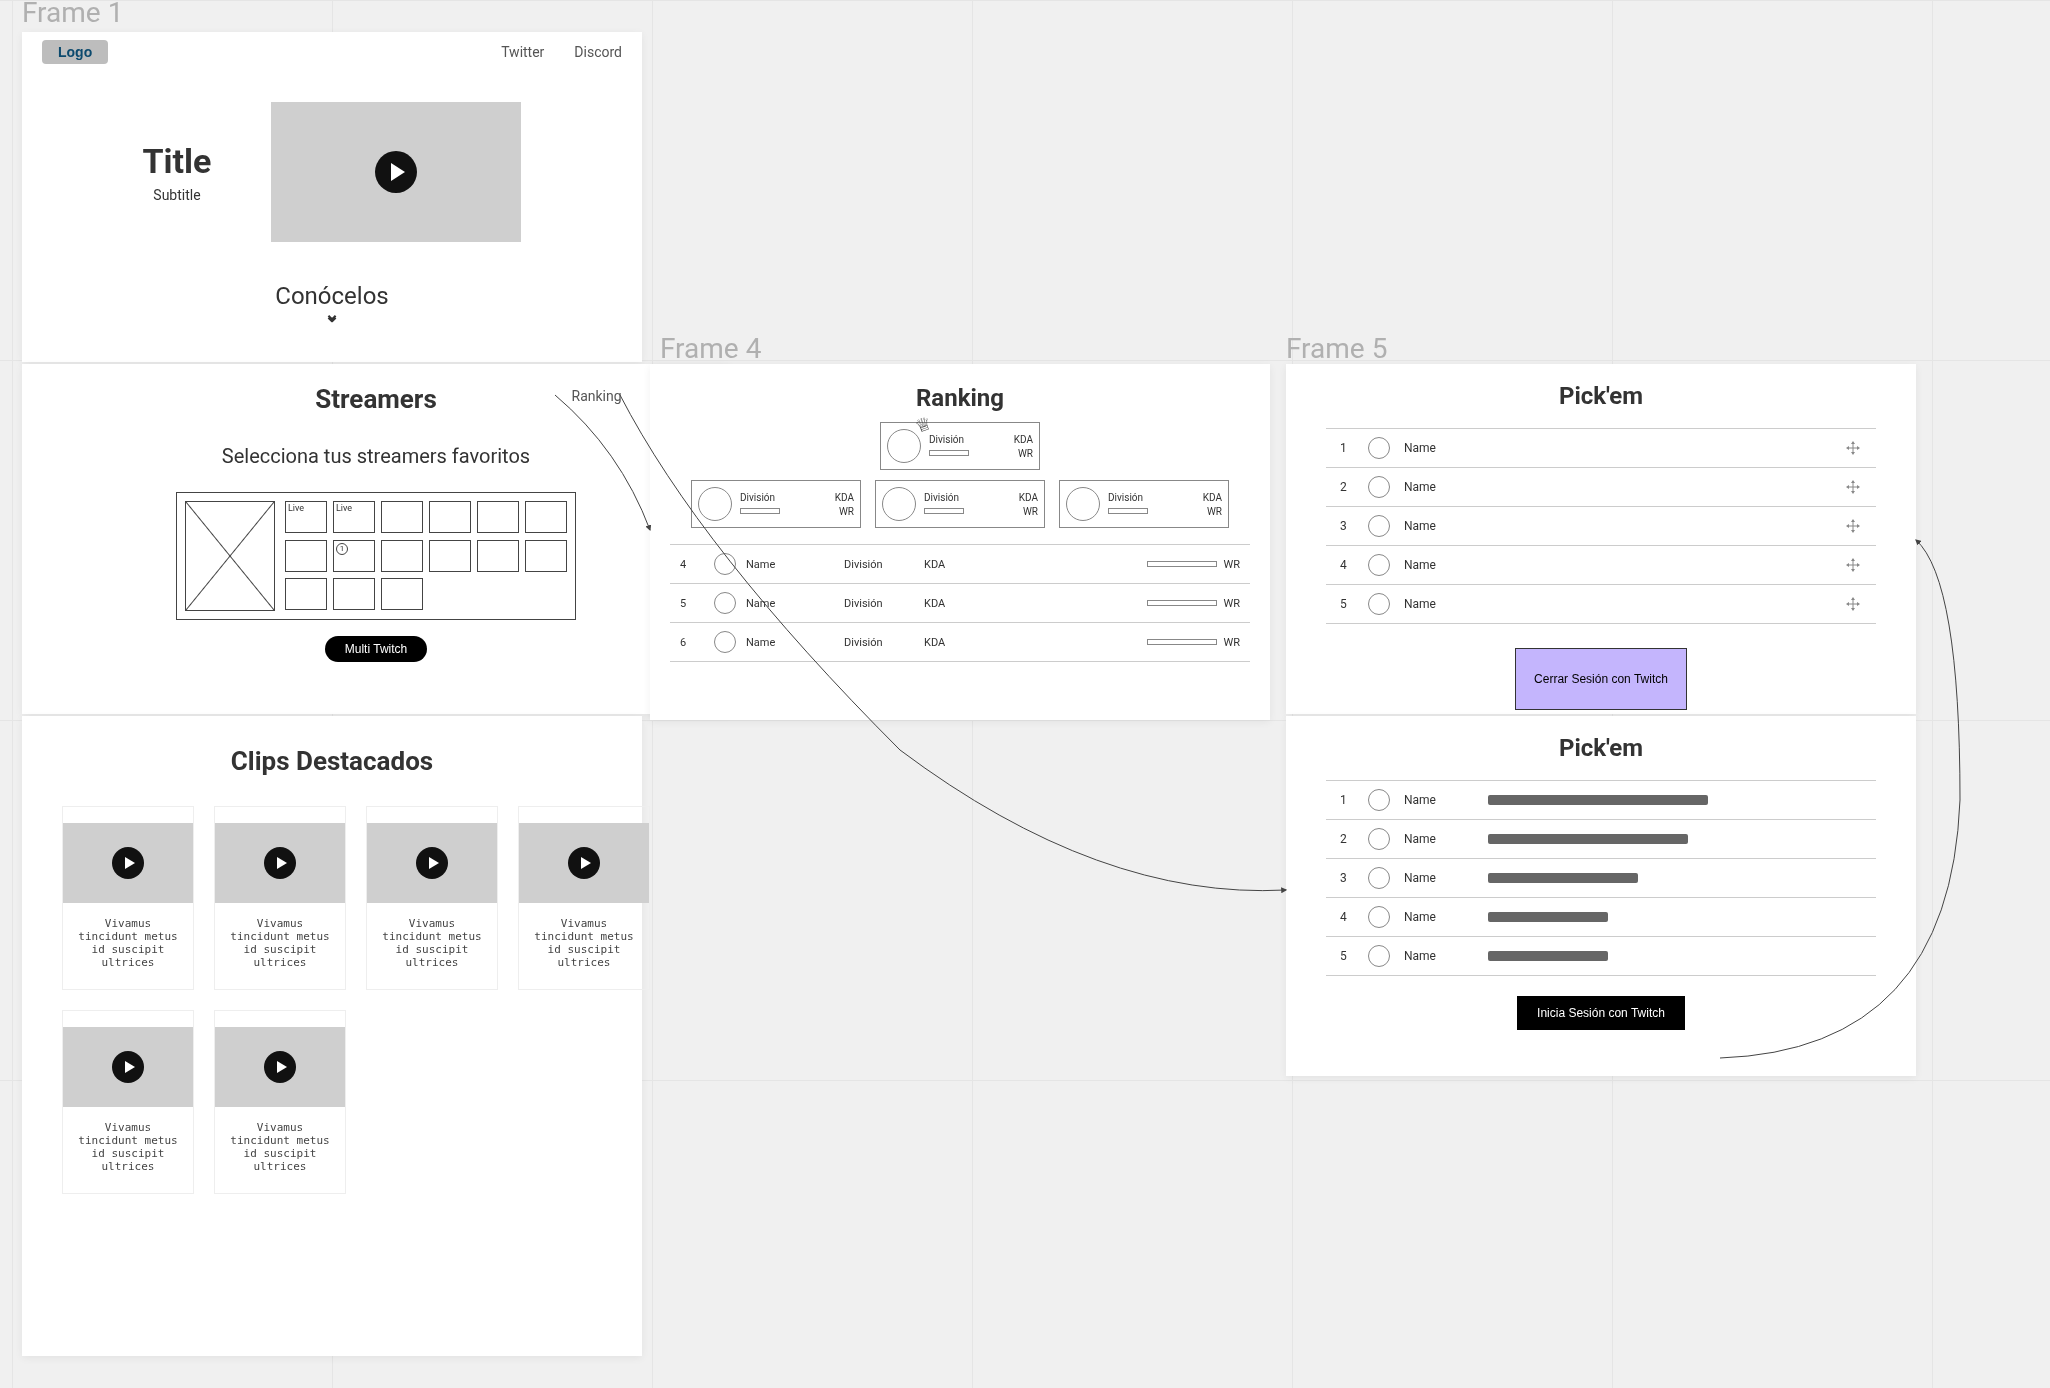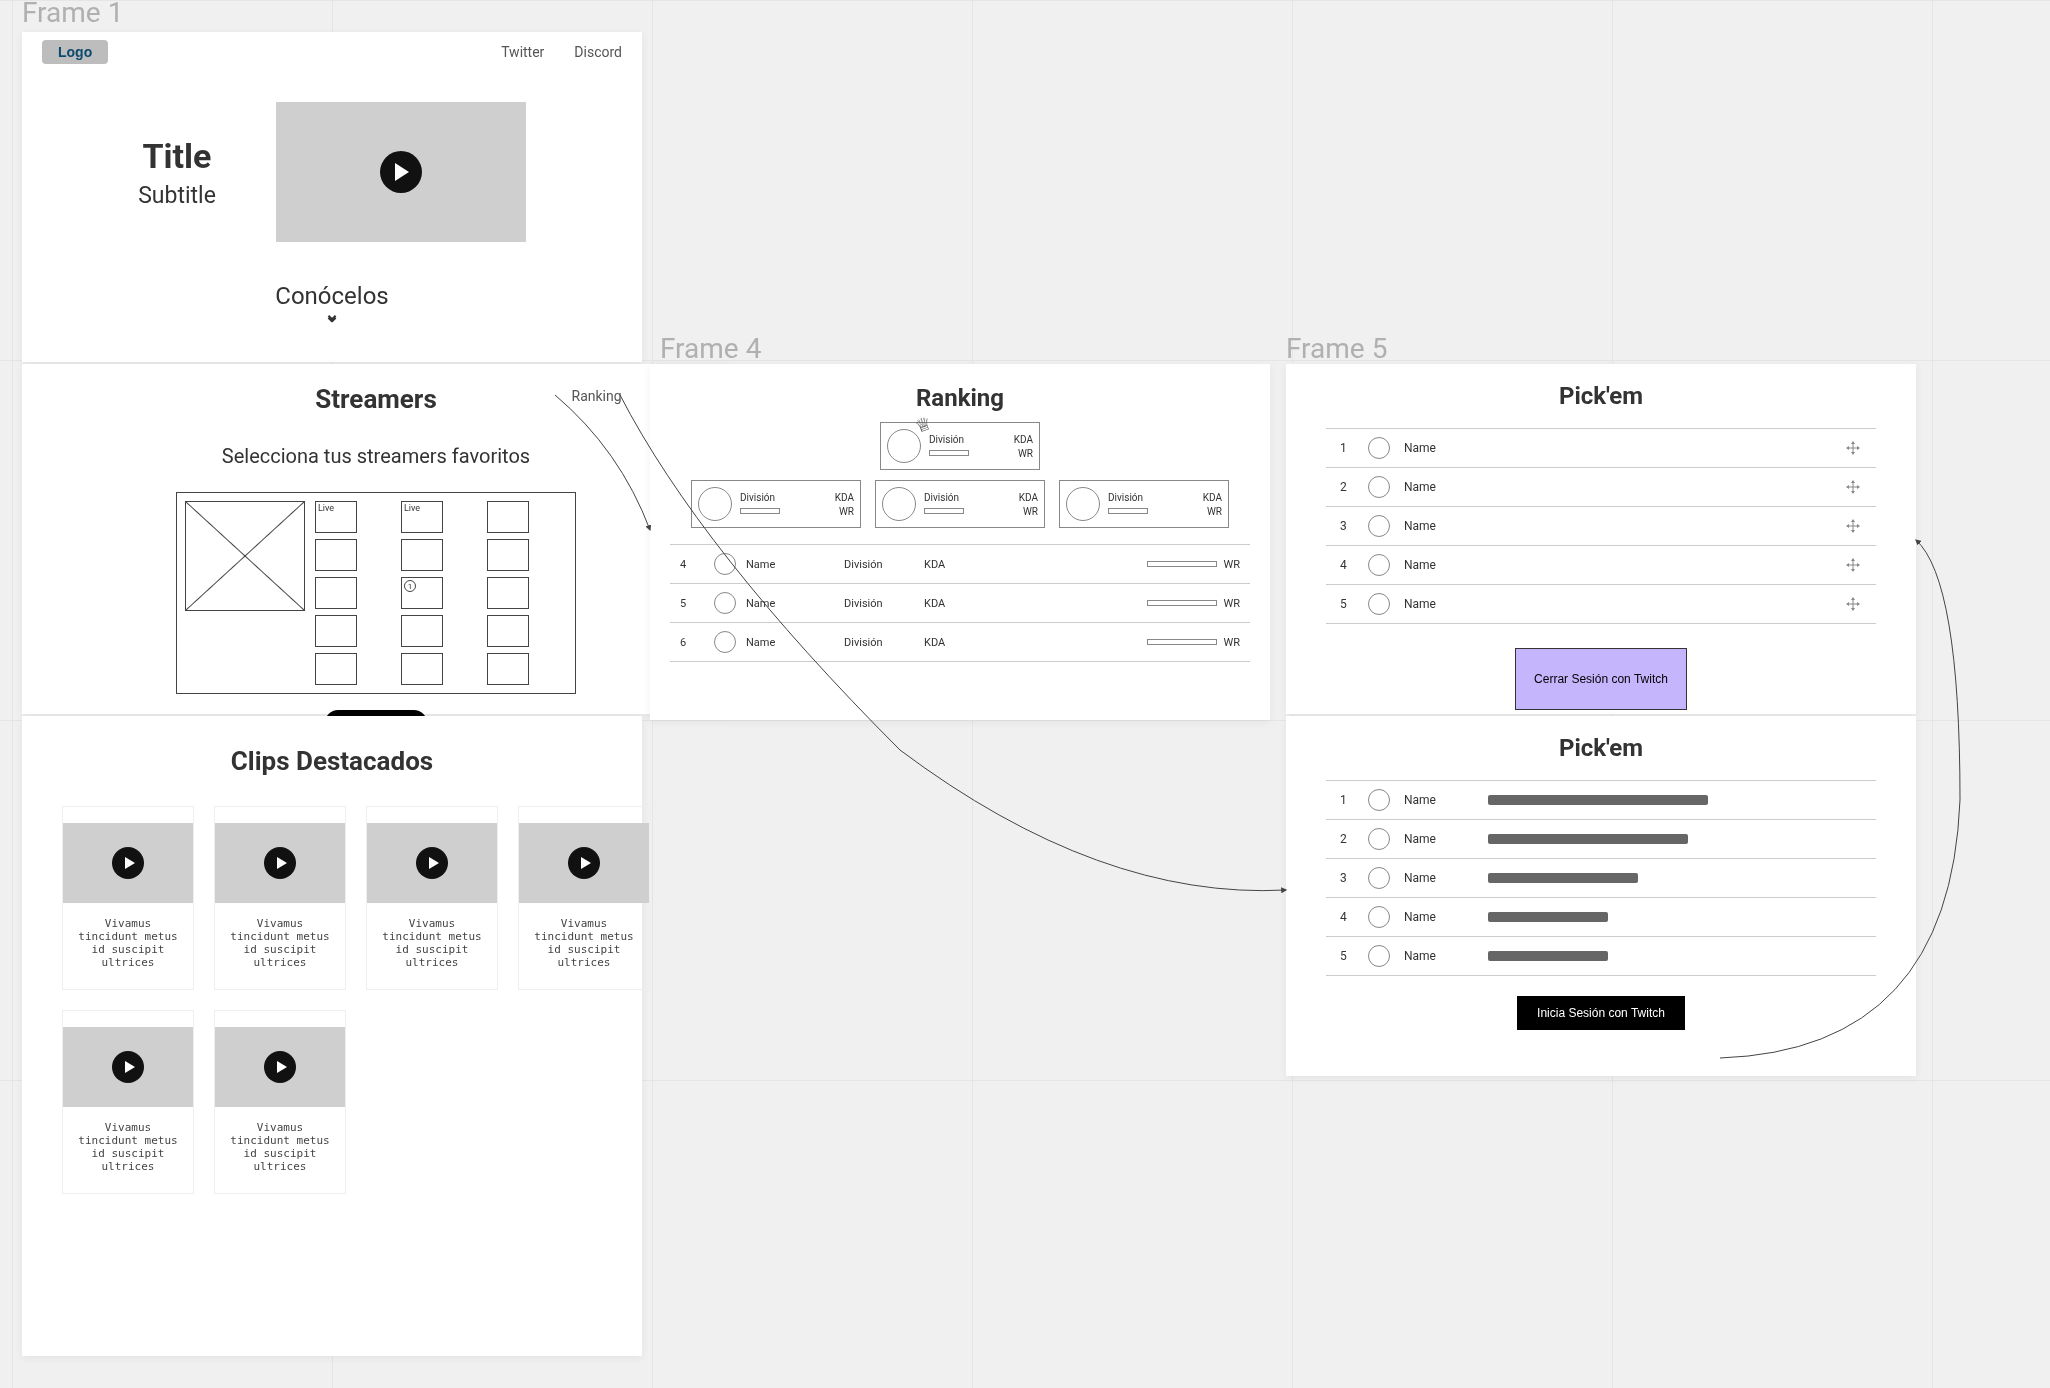--- a/index.html
+++ b/index.html
@@ -38,21 +38,21 @@
     font-size: 14px;
     padding: 4px 16px;
     border-radius: 4px;
     border: none;
     font-weight: 600;
   }
   .f1-links { display: flex; gap: 30px; font-size: 14px; color: #555; }
   .f1-body { display: flex; justify-content: center; align-items: center; gap: 60px; padding: 30px 40px 20px; }
   .f1-text { text-align: center; }
   .f1-title { font-size: 34px; font-weight: 700; margin-bottom: 6px; }
-  .f1-subtitle { font-size: 23px; font-weight: 400; }
+  .f1-subtitle { font-size: 14px; font-weight: 400; }
   .video-ph {
     width: 250px; height: 140px;
     background: #cfcfcf;
     display: flex; align-items: center; justify-content: center;
   }
   .play-circle {
     width: 42px; height: 42px; border-radius: 50%;
     background: #111;
     display: flex; align-items: center; justify-content: center;
   }
@@ -84,21 +84,21 @@
   }
   .big-thumb {
     width: 120px; height: 110px;
     border: 1px solid #444;
     background:
       linear-gradient(to top right, transparent calc(50% - 1px), #444, transparent calc(50% + 1px)),
       linear-gradient(to bottom right, transparent calc(50% - 1px), #444, transparent calc(50% + 1px));
   }
   .grid-thumbs {
     display: grid;
-    grid-template-columns: repeat(3, 1fr);
+    grid-template-columns: repeat(6, 1fr);
     gap: 6px;
     flex: 1;
   }
   .thumb {
     border: 1px solid #444;
     width: 42px; height: 32px;
     position: relative;
     font-size: 9px;
     display: flex;
     align-items: flex-start;

